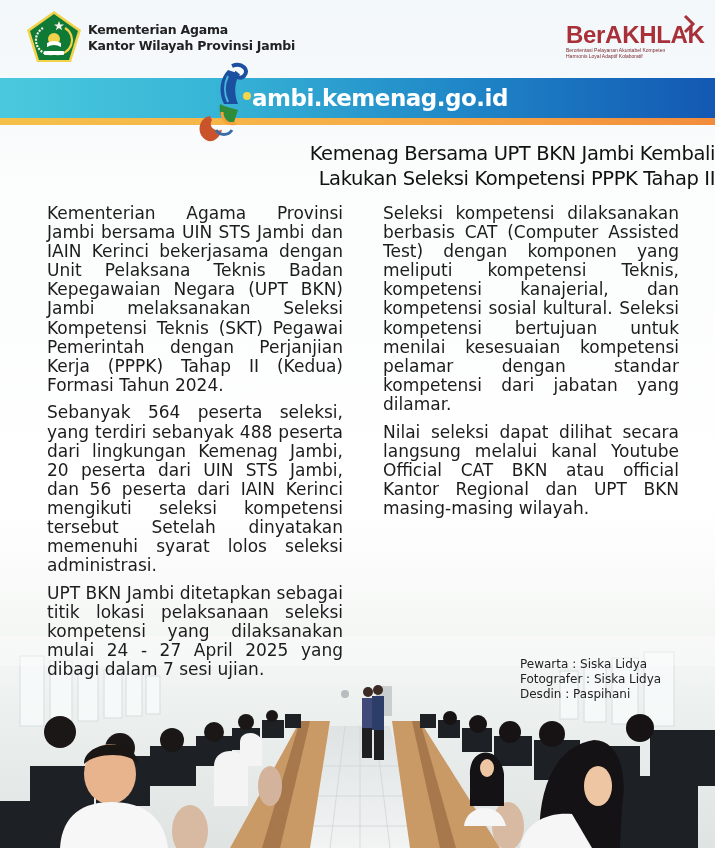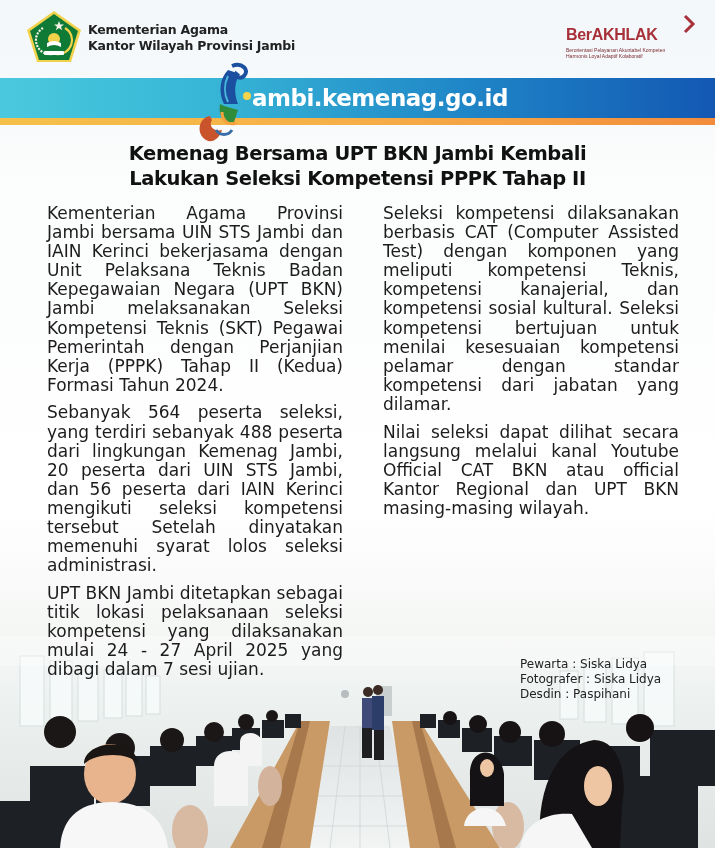--- a/index.html
+++ b/index.html
@@ -10,34 +10,34 @@
       font-family: "DejaVu Sans", sans-serif;
       color: #1a1a1a;
     }
     .page { position: absolute; inset: 0; width: 715px; height: 848px; overflow: hidden;
       background: linear-gradient(180deg, #f2f7fa 0%, #fbfcfc 20%, #ffffff 60%, #f4f6f4 75%, #e9ece8 100%); }
 
     
     .header-logo { position: absolute; left: 26px; top: 10px; width: 56px; height: 54px; }
     .header-org { position: absolute; left: 88px; top: 22px; font-family: "DejaVu Sans", sans-serif; font-weight: bold; font-size: 12.5px; line-height: 16px; color: #222; letter-spacing: -0.2px; }
     .berakhlak { position: absolute; left: 566px; top: 14px; width: 130px; height: 50px; }
-    .berakhlak-title { font-family: "Liberation Sans", sans-serif; font-weight: bold; font-size: 16px; color: #a83139; letter-spacing: -0.3px; line-height: 22px; position: relative; top: 10px; }
+    .berakhlak-title { font-family: "Liberation Sans", sans-serif; font-weight: bold; font-size: 24px; color: #a83139; letter-spacing: -0.3px; line-height: 22px; position: relative; top: 10px; }
     .berakhlak-sub { font-family: "Liberation Sans", sans-serif; font-size: 5px; line-height: 6px; color: #7b2a32; margin-top: 11px; width: 120px; }
     .berakhlak-chev { position: absolute; left: 116px; top: 0px; width: 14px; height: 20px; }
 
     
     .banner { position: absolute; left: 0; top: 78px; width: 715px; height: 40px;
       background: linear-gradient(90deg, #4ac9de 0%, #37b5d6 30%, #1f86c7 65%, #1358b3 100%); }
     .banner-stripe { position: absolute; left: 0; top: 118px; width: 715px; height: 7px;
       background: linear-gradient(90deg, #f5c04a 0%, #f6ae48 50%, #f28c3c 100%); }
     .banner-url { position: absolute; left: 252px; top: 78px; height: 40px; line-height: 40px; font-family: "DejaVu Sans", sans-serif; font-weight: bold; font-size: 23px; color: #ffffff; letter-spacing: -0.5px; }
     .banner-mascot { position: absolute; left: 190px; top: 60px; width: 70px; height: 85px; }
 
     
-    .title { position: absolute; left: 0; top: 141px; width: 715px; text-align: center; font-family: "DejaVu Sans", sans-serif; font-weight: bold; font-size: 19.5px; line-height: 25px; color: #111; letter-spacing: -0.4px; }
+    .title { position: absolute; left: 0; top: 141px; width: 715px; text-align: right; font-family: "DejaVu Sans", sans-serif; font-weight: normal; font-size: 19.5px; line-height: 25px; color: #111; letter-spacing: -0.4px; }
 
     
     .col { position: absolute; top: 204px; width: 296px; font-family: "DejaVu Sans", sans-serif; font-size: 17px; line-height: 19.1px; color: #1c1c1c; text-align: justify; }
     .col p { margin-bottom: 8.5px; text-align-last: left; }
     .col-left { left: 47px; }
     .col-right { left: 383px; }
 
     
     .photo { position: absolute; left: 0; top: 636px; width: 715px; height: 212px; overflow: hidden;
       background: linear-gradient(180deg, rgba(255,255,255,0) 0%, #eef1ef 10%, #e6ebe9 40%, #d9dcd8 100%); }

